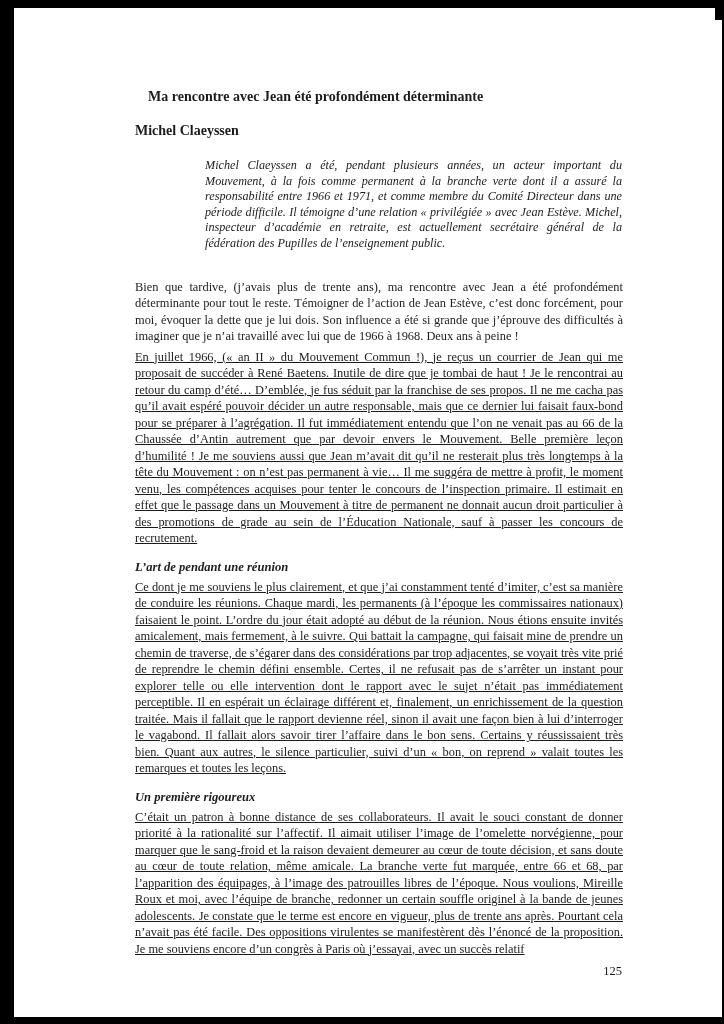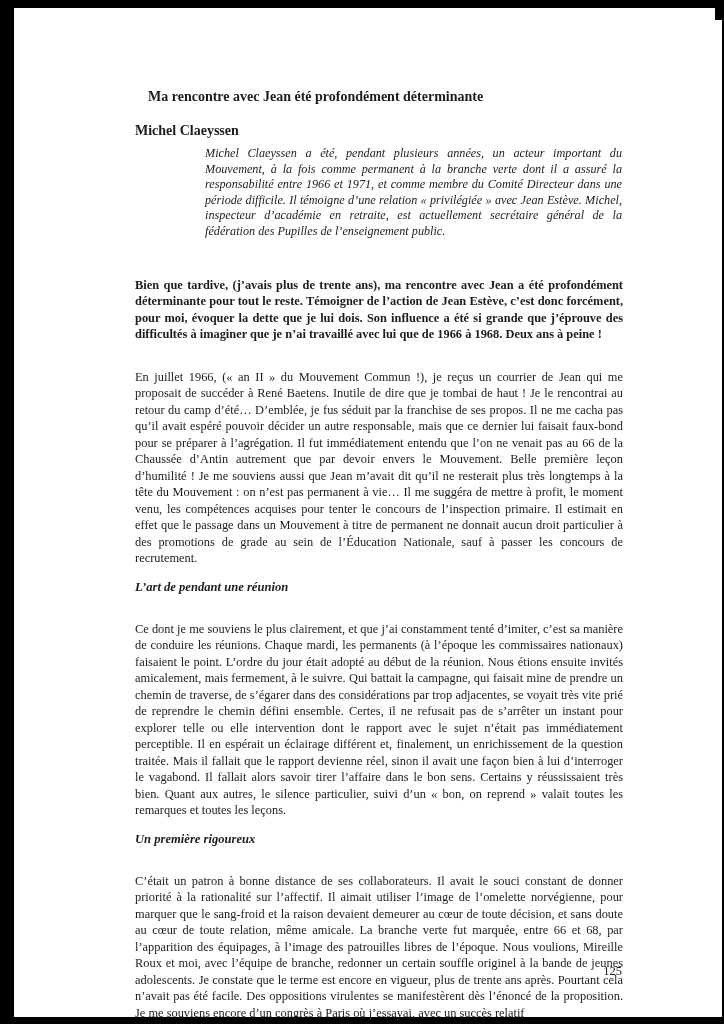--- a/index.html
+++ b/index.html
@@ -33,44 +33,44 @@
     margin: 13px;
   }
   .author {
     margin-top: 16px;
     font-size: 14px;
     font-weight: bold;
     line-height: 18px;
     text-align: left;
   }
   .intro {
-    margin-top: 6px;
+    margin-top: 18px;
     margin-left: 70px;
     width: 417px;
     font-style: italic;
     font-size: 12.2px;
     line-height: 15.6px;
     text-align: justify;
   }
   .para {
     font-size: 12.4px;
     line-height: 16.5px;
     text-align: justify;
     margin: 0;
   }
-  .para-first { margin-top: 37px; font-weight: bold; }
+  .para-first { margin-top: 27px; }
   .section-heading {
     font-size: 12.6px;
     font-weight: bold;
     font-style: italic;
     line-height: 16px;
     margin: 0;
   }
   .mt-h { margin-top: 12px; }
-  .mt-p { margin-top: 26px; }
+  .mt-p { margin-top: 4px; text-decoration: underline; }
   .page-number {
     position: absolute;
     right: 102px;
     top: 964px;
     font-size: 12.5px;
     line-height: 15px;
   }
 </style>
 </head>
 <body>

